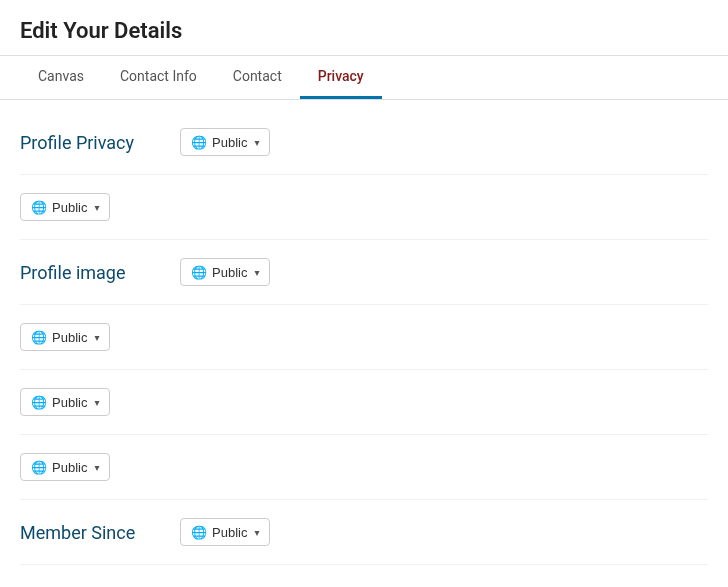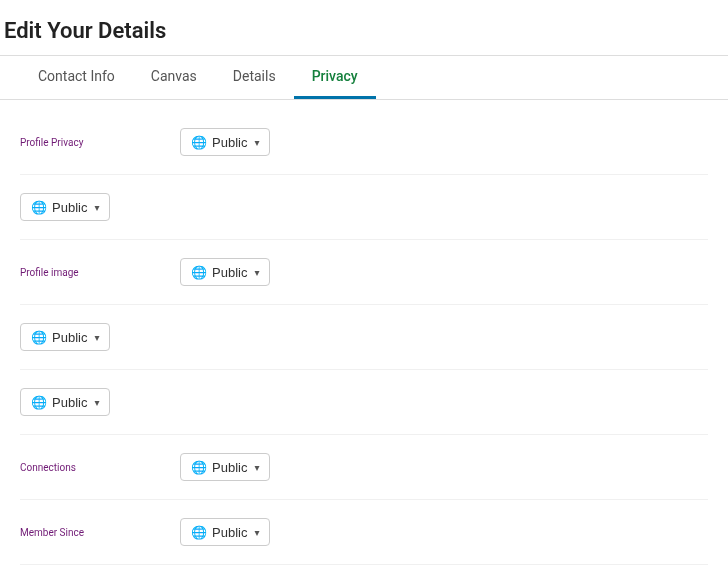--- a/index.html
+++ b/index.html
@@ -5,21 +5,21 @@
     * { box-sizing: border-box; margin: 0; padding: 0; }
     body {
       font-family: -apple-system, BlinkMacSystemFont, "Segoe UI", Roboto, Arial, sans-serif;
       font-size: 14px;
       color: #333;
       background: #fff;
       width: 728px;
       min-height: 587px;
     }
     .page-header {
-      padding: 18px 20px 12px 4px;
+      padding: 18px 20px 12px 20px;
       border-bottom: 1px solid #ddd;
     }
     .page-title {
       font-size: 22px;
       font-weight: 600;
       color: #222;
     }
     .tabs {
       display: flex;
       border-bottom: 1px solid #ddd;
@@ -29,37 +29,37 @@
     .tab {
       padding: 12px 18px;
       cursor: pointer;
       color: #555;
       border-bottom: 3px solid transparent;
       font-size: 14px;
       user-select: none;
       white-space: nowrap;
     }
     .tab.active {
-      color: #15803d;
+      color: #7f1d1d;
       border-bottom: 3px solid #0073aa;
       font-weight: 500;
     }
     .content {
       padding: 10px 20px 20px 20px;
     }
     .form-row {
       display: flex;
       align-items: center;
       padding: 18px 0;
       border-bottom: 1px solid #f0f0f0;
     }
     .form-label {
       width: 160px;
-      font-size: 10px;
-      color: #701a75;
+      font-size: 18px;
+      color: #0c4a6e;
       flex-shrink: 0;
     }
     .form-control {
       display: flex;
       align-items: center;
     }
     .dropdown-btn {
       display: inline-flex;
       align-items: center;
       gap: 5px;
@@ -93,23 +93,23 @@
     }
   </style>
 </head>
 <body>
 
 <div class="page-header">
   <h1 class="page-title">Edit Your Details</h1>
 </div>
 
 <div class="tabs">
+  <div class="tab">Canvas</div>
   <div class="tab">Contact Info</div>
-  <div class="tab">Canvas</div>
-  <div class="tab">Details</div>
+  <div class="tab">Contact</div>
   <div class="tab active">Privacy</div>
 </div>
 
 <div class="content">
 
   <div class="form-row">
     <div class="form-label">Profile Privacy</div>
     <div class="form-control">
       <button class="dropdown-btn">
         <span class="globe-icon">🌐</span>
@@ -154,21 +154,20 @@
     <div class="form-control">
       <button class="dropdown-btn">
         <span class="globe-icon">🌐</span>
         <span>Public</span>
         <span class="caret">▾</span>
       </button>
     </div>
   </div>
 
   <div class="form-row">
-    <div class="form-label">Connections</div>
     <div class="form-control">
       <button class="dropdown-btn">
         <span class="globe-icon">🌐</span>
         <span>Public</span>
         <span class="caret">▾</span>
       </button>
     </div>
   </div>
 
   <div class="form-row">

